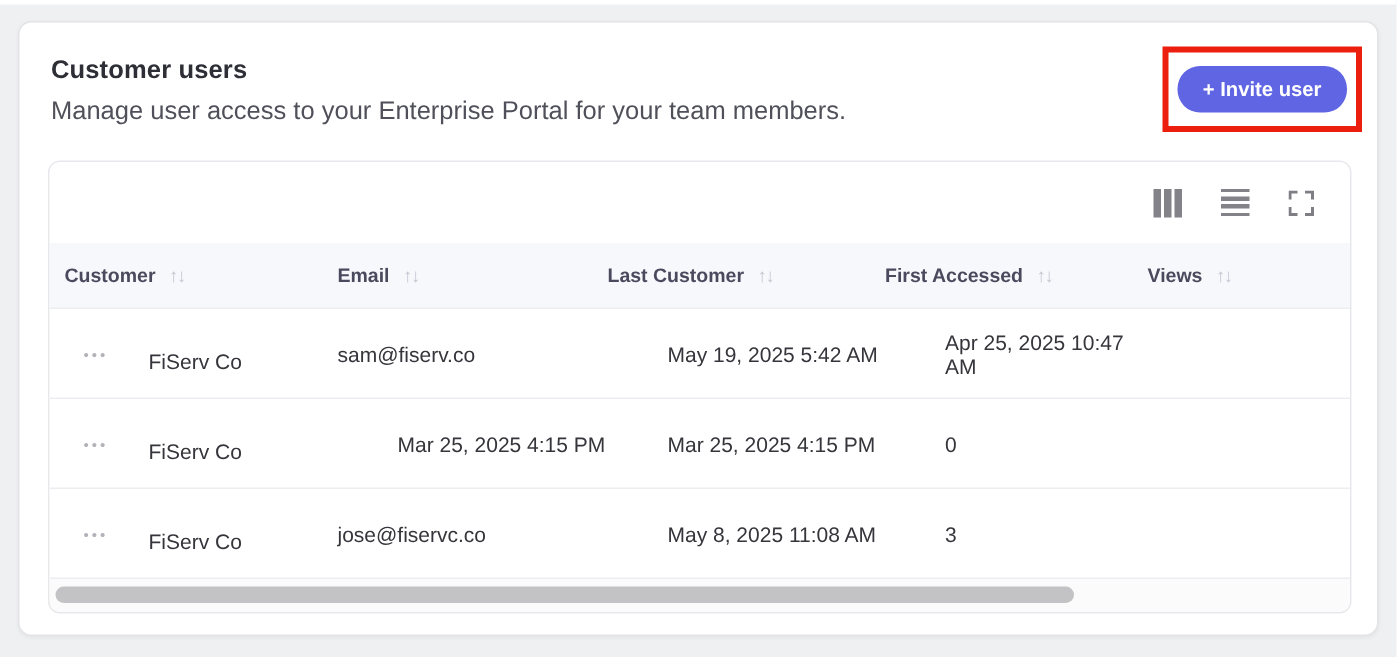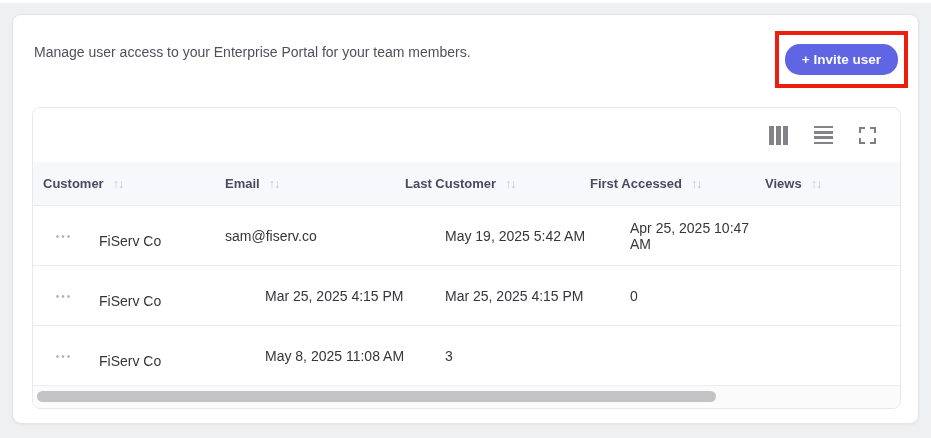--- a/index.html
+++ b/index.html
@@ -13,21 +13,21 @@
   .top-strip { position:absolute; top:0; left:0; width:931px; height:3px; background:#ffffff; }
 
   .card {
     position:absolute; left:12px; top:14px; width:907px; height:410px;
     background:#ffffff; border:1px solid #e4e4e7; border-radius:9px;
     box-shadow:0 1px 3px rgba(0,0,0,0.05);
   }
 
   .card-titles { position:absolute; left:21px; top:22px; }
   .page-title { font-size:17px; font-weight:700; color:#2e2e36; letter-spacing:.1px; }
-  .page-subtitle { margin-top:7px; font-size:14px; color:#50505a; }
+  .page-subtitle { margin-top:7px; font-size:17px; color:#50505a; }
 
   .invite-highlight {
     position:absolute; right:10px; top:16px;
     border:4px solid #ec1e0e; padding:9px 6px;
   }
   .invite-btn {
     display:block; border:none; cursor:pointer;
     background:#5f65e3; color:#ffffff;
     font-family:"Liberation Sans", sans-serif;
     font-size:13.5px; font-weight:700;
@@ -81,20 +81,21 @@
   }
 </style>
 </head>
 <body>
 
 <div class="top-strip"></div>
 
 <div class="card">
 
   <div class="card-titles">
+    <div class="page-title">Customer users</div>
     <div class="page-subtitle">Manage user access to your Enterprise Portal for your team members.</div>
   </div>
 
   <div class="invite-highlight">
     <button class="invite-btn">+ Invite user</button>
   </div>
 
   <div class="table-card">
 
     <div class="table-toolbar">
@@ -171,20 +172,21 @@
         <div class="td td-views">0</div>
       </div>
 
       <div class="tr">
         <div class="td td-actions">
           <button class="dots-btn">
             <span class="dots">•••</span>
           </button>
         </div>
         <div class="td td-customer">FiServ Co</div>
+        <div class="td td-email">jose@fiservc.co</div>
         <div class="td td-date">May 8, 2025 11:08 AM</div>
         <div class="td td-views">3</div>
       </div>
     </div>
 
     <div class="hscroll">
       <div class="thumb" style="width: 79%;"></div>
     </div>
 
   </div>

